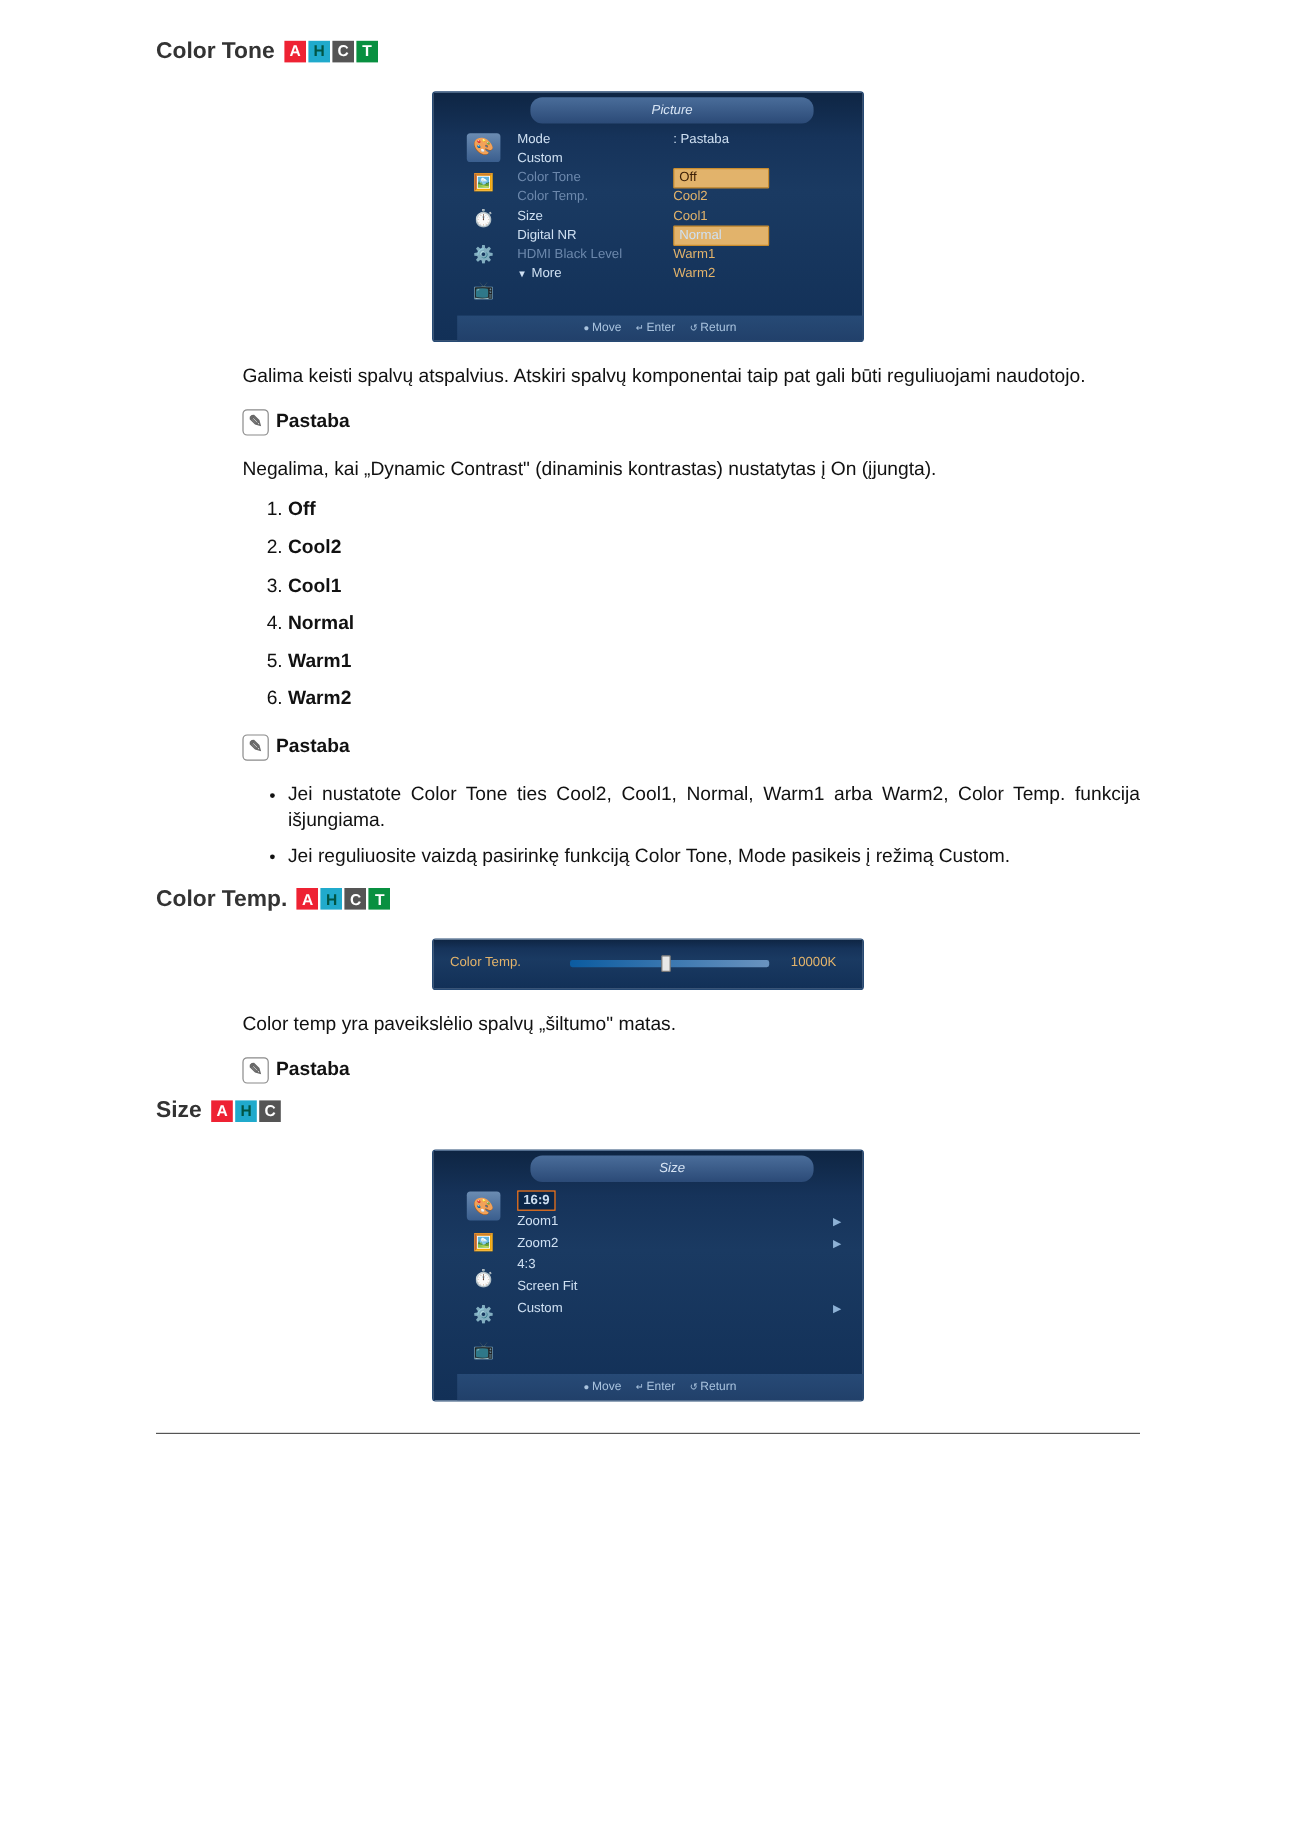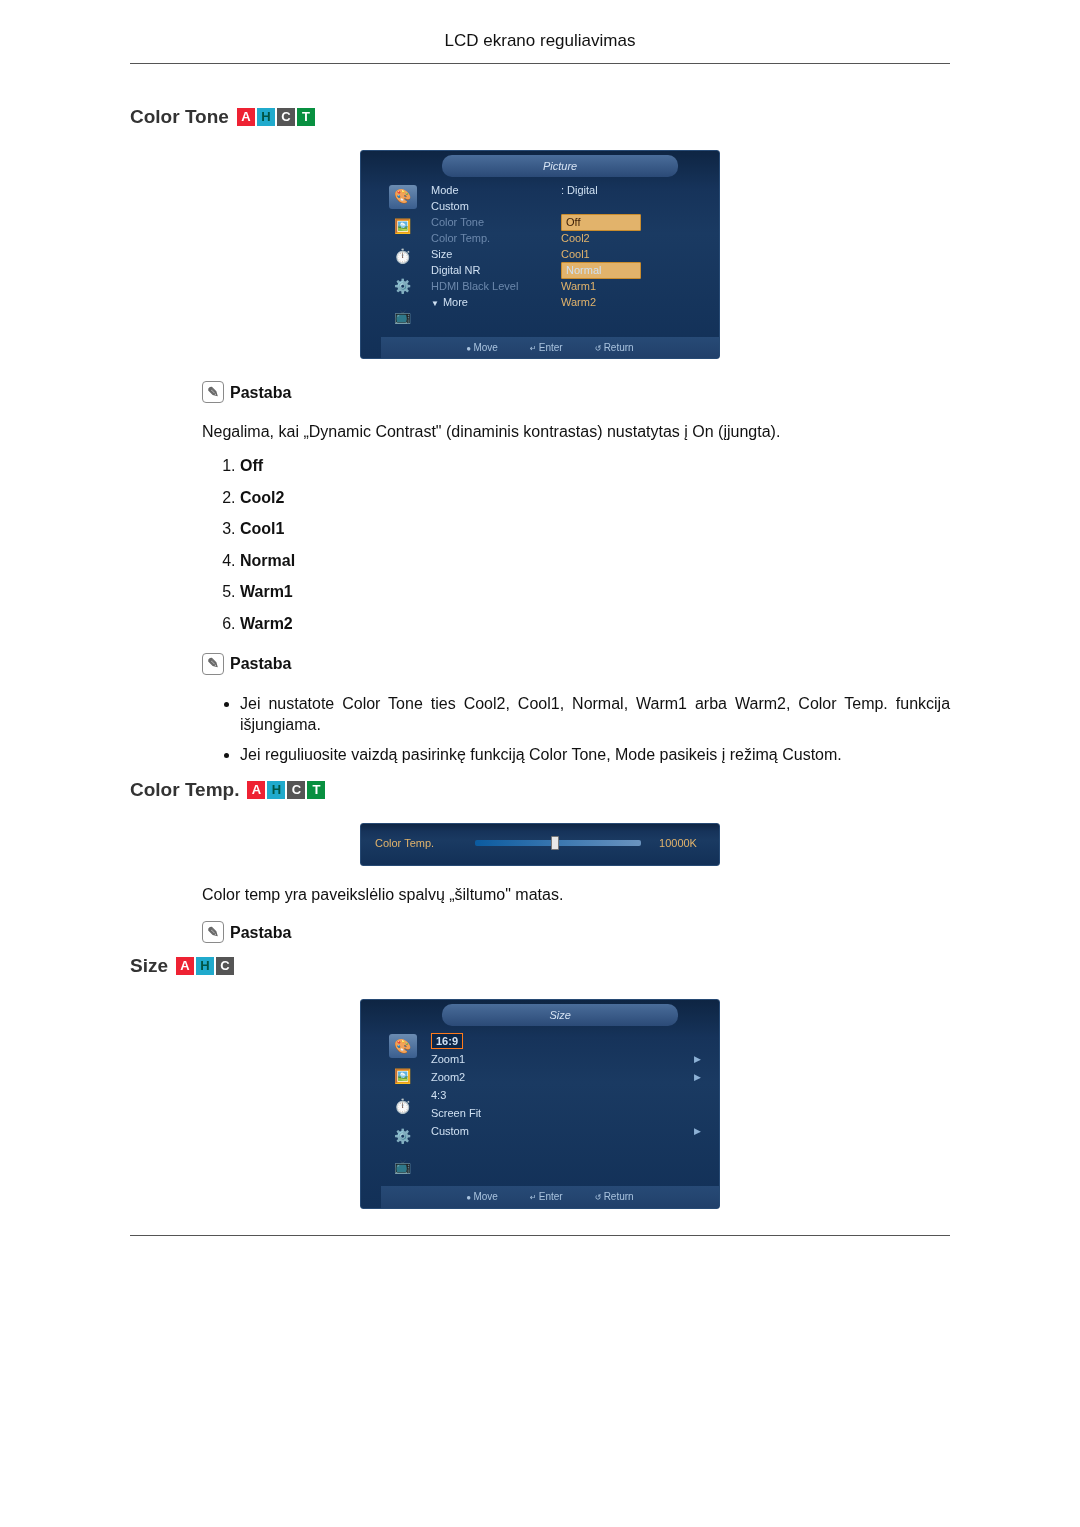--- a/index.html
+++ b/index.html
@@ -104,21 +104,21 @@
     border: 1px solid var(--osd-highlight-border);
     color:#3a1d05; padding:0 4px; border-radius:1px;
   }
   .osd .sel-box {
     background: var(--osd-highlight);
     border: 1px solid var(--osd-highlight-border);
     color:#3a1d05; padding:0 4px; border-radius:1px;
   }
   .osd .arrow-down::before { content: "\25BC"; font-size:8px; color:#cfe0f2; margin-right:4px;}
   .osd .footer {
-    display:flex; gap:32px; justify-content:center;
+    display:flex; gap:12px; justify-content:center;
     background: linear-gradient(#274a76,#21406a);
     padding:4px 0; font-size:10px; color:#a9c3de;
   }
   .osd .footer .k::before { content:"\25CF  "; font-size:8px; }
   .osd .footer .k.enter::before { content:"\21B5  "; }
   .osd .footer .k.ret::before { content:"\21BA  "; }
   .osd .tri-right::after { content:"\25B6"; color:#8db1d5; font-size:9px; margin-left:auto; }
   
   .osd.bar-only { padding:12px 14px 14px 14px; }
   .osd.bar-only .inner { display:flex; align-items:center; gap:10px; }
@@ -140,21 +140,20 @@
     border:1px solid #ff7a1a; padding:0 4px; background:#0b2648;font-weight:bold;
   }
   .osd .listrow .t { flex:0 0 auto; }
   .osd .listrow .sp { flex:1; }
 </style>
 </head>
 <body>
 
 <div class="page">
 
-  <div class="hdr">LCD ekrano reguliavimas</div>
 
   
   <h3 class="section">
     <span>Color Tone</span>
     <span class="badges">
       <span class="badge red">A</span>
       <span class="badge cyan">H</span>
       <span class="badge gray">C</span>
       <span class="badge green">T</span>
     </span>
@@ -167,21 +166,21 @@
         <div class="sidebar">
           <div class="ico sel">🎨</div>
           <div class="ico">🖼️</div>
           <div class="ico">⏱️</div>
           <div class="ico">⚙️</div>
           <div class="ico">📺</div>
         </div>
         <div class="main">
           <div class="line">
               <span class="lbl">Mode</span>
-              <span class="val">: Digital</span>
+              <span class="val">: Pastaba</span>
             </div>
           <div class="line">
               <span class="lbl">Custom</span>
             </div>
           <div class="line">
               <span class="lbl dim">Color Tone</span>
               <span class="val chip" style="color:#3a1d05;">Off</span>
             </div>
           <div class="line">
               <span class="lbl dim">Color Temp.</span>
@@ -207,20 +206,21 @@
       </div>
       <div class="footer">
         <span class="k">Move</span>
         <span class="k enter">Enter</span>
         <span class="k ret">Return</span>
       </div>
     </div>
   </div>
 
   <div class="body-col">
+    <p>Galima keisti spalvų atspalvius. Atskiri spalvų komponentai taip pat gali būti reguliuojami naudotojo.</p>
     <div class="note">
       <span class="note-icon">✎</span>
       <span>Pastaba</span>
     </div>
     <p>
       <span>Negalima, kai „</span><span class="b">Dynamic Contrast</span><span>" (dinaminis kontrastas) nustatytas į </span><span class="b">On</span><span> (įjungta).</span>
     </p>
     <ol class="opts">
       <li><span class="b">Off</span></li>
       <li><span class="b">Cool2</span></li>

